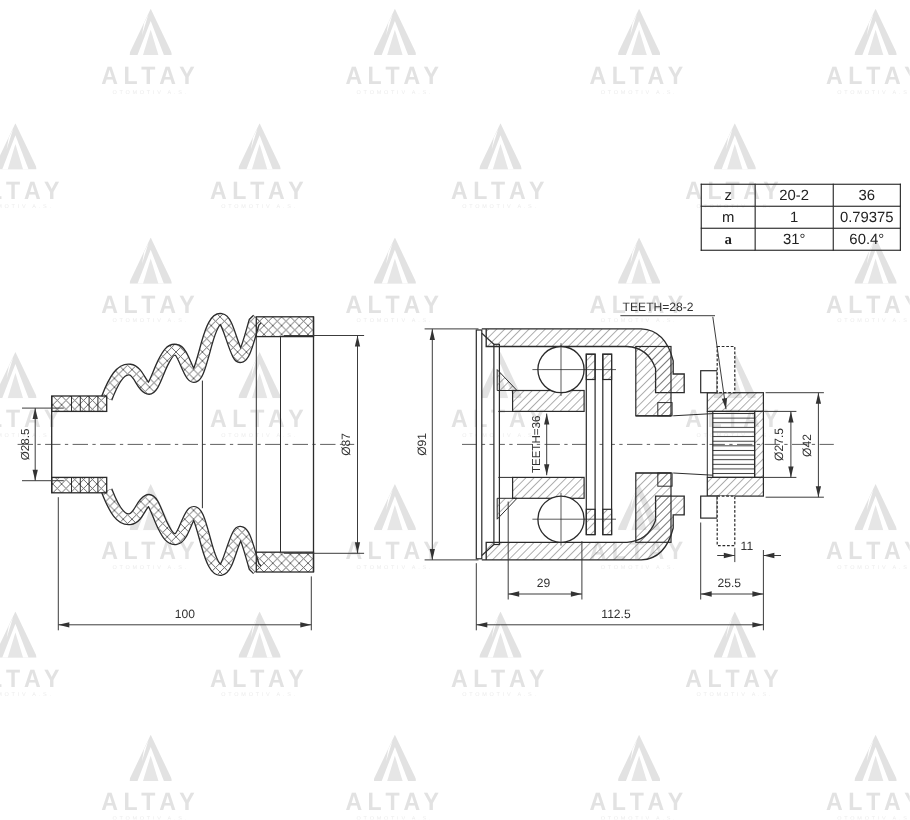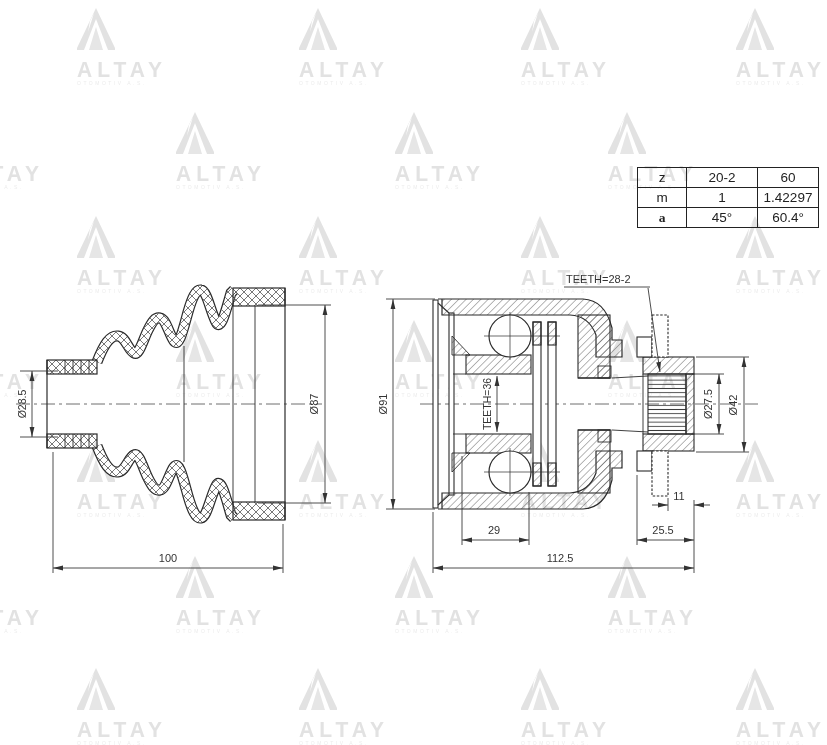--- a/index.html
+++ b/index.html
@@ -1,21 +1,21 @@
 <!DOCTYPE html>
 <html><head>
 <meta charset="utf-8">
 <style>
   html,body{margin:0;padding:0;}
   body{
     width:827px;height:745px;position:relative;overflow:hidden;
     background:#ffffff;font-family:"Liberation Sans",sans-serif;
   }
   
-  .wm{position:absolute;width:120px;text-align:left;pointer-events:none;}
+  .wm{position:absolute;width:120px;text-align:center;pointer-events:none;}
   .wm .brand{
     color:#e2e2e2;font-weight:bold;font-size:21px;letter-spacing:5px;
     line-height:20px;margin-top:5px;transform:scaleY(1.08);
   }
   .wm .sub{
     color:#ececec;font-size:5px;letter-spacing:2.5px;line-height:7px;margin-top:1px;
   }
   
   #drawing{position:absolute;left:0;top:0;}
   text.dim{fill:#333;font-size:11px;font-family:"Liberation Sans",sans-serif;}
@@ -401,26 +401,26 @@
     <text class="dim" text-anchor="middle" x="560" y="562">112.5</text>
     <text class="dim" text-anchor="middle" x="679" y="500">11</text>
   </g>
 </svg>
 
 <table class="spline-table">
   <tbody>
     <tr>
       <td class="c0">z</td>
       <td class="c1">20-2</td>
-      <td class="c2">60</td>
+      <td class="c2">36</td>
     </tr>
     <tr>
       <td class="c0">m</td>
       <td class="c1">1</td>
-      <td class="c2">1.42297</td>
+      <td class="c2">0.79375</td>
     </tr>
     <tr>
       <td class="c0 serif">a</td>
-      <td class="c1">45°</td>
+      <td class="c1">31°</td>
       <td class="c2">60.4°</td>
     </tr>
   </tbody>
 </table>
 
 </body></html>

